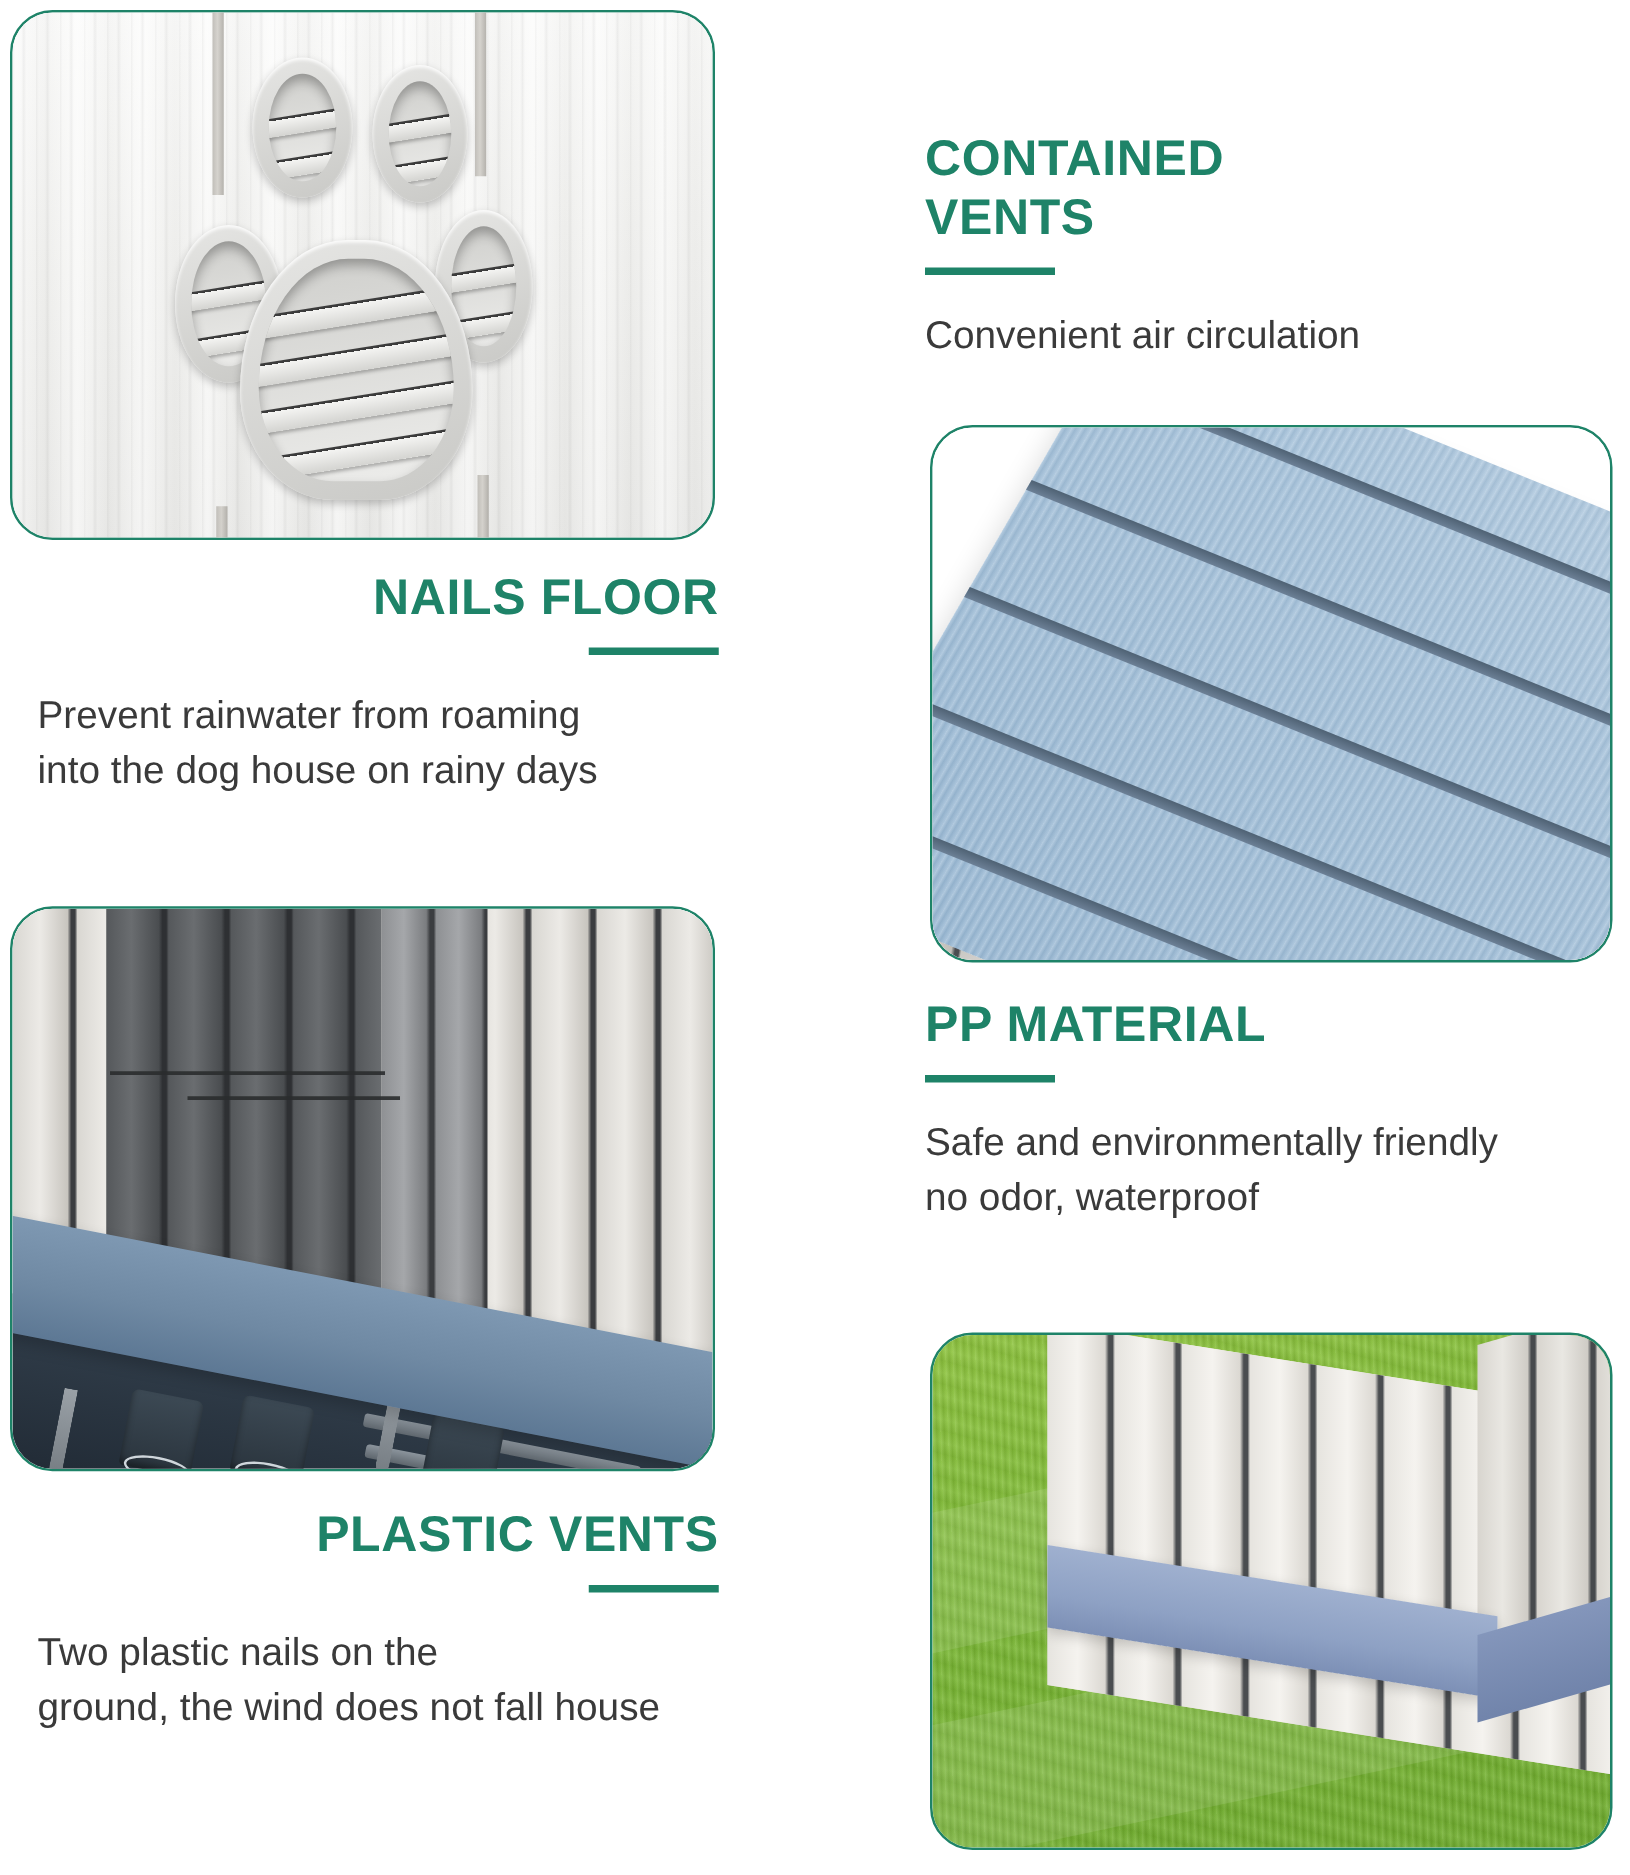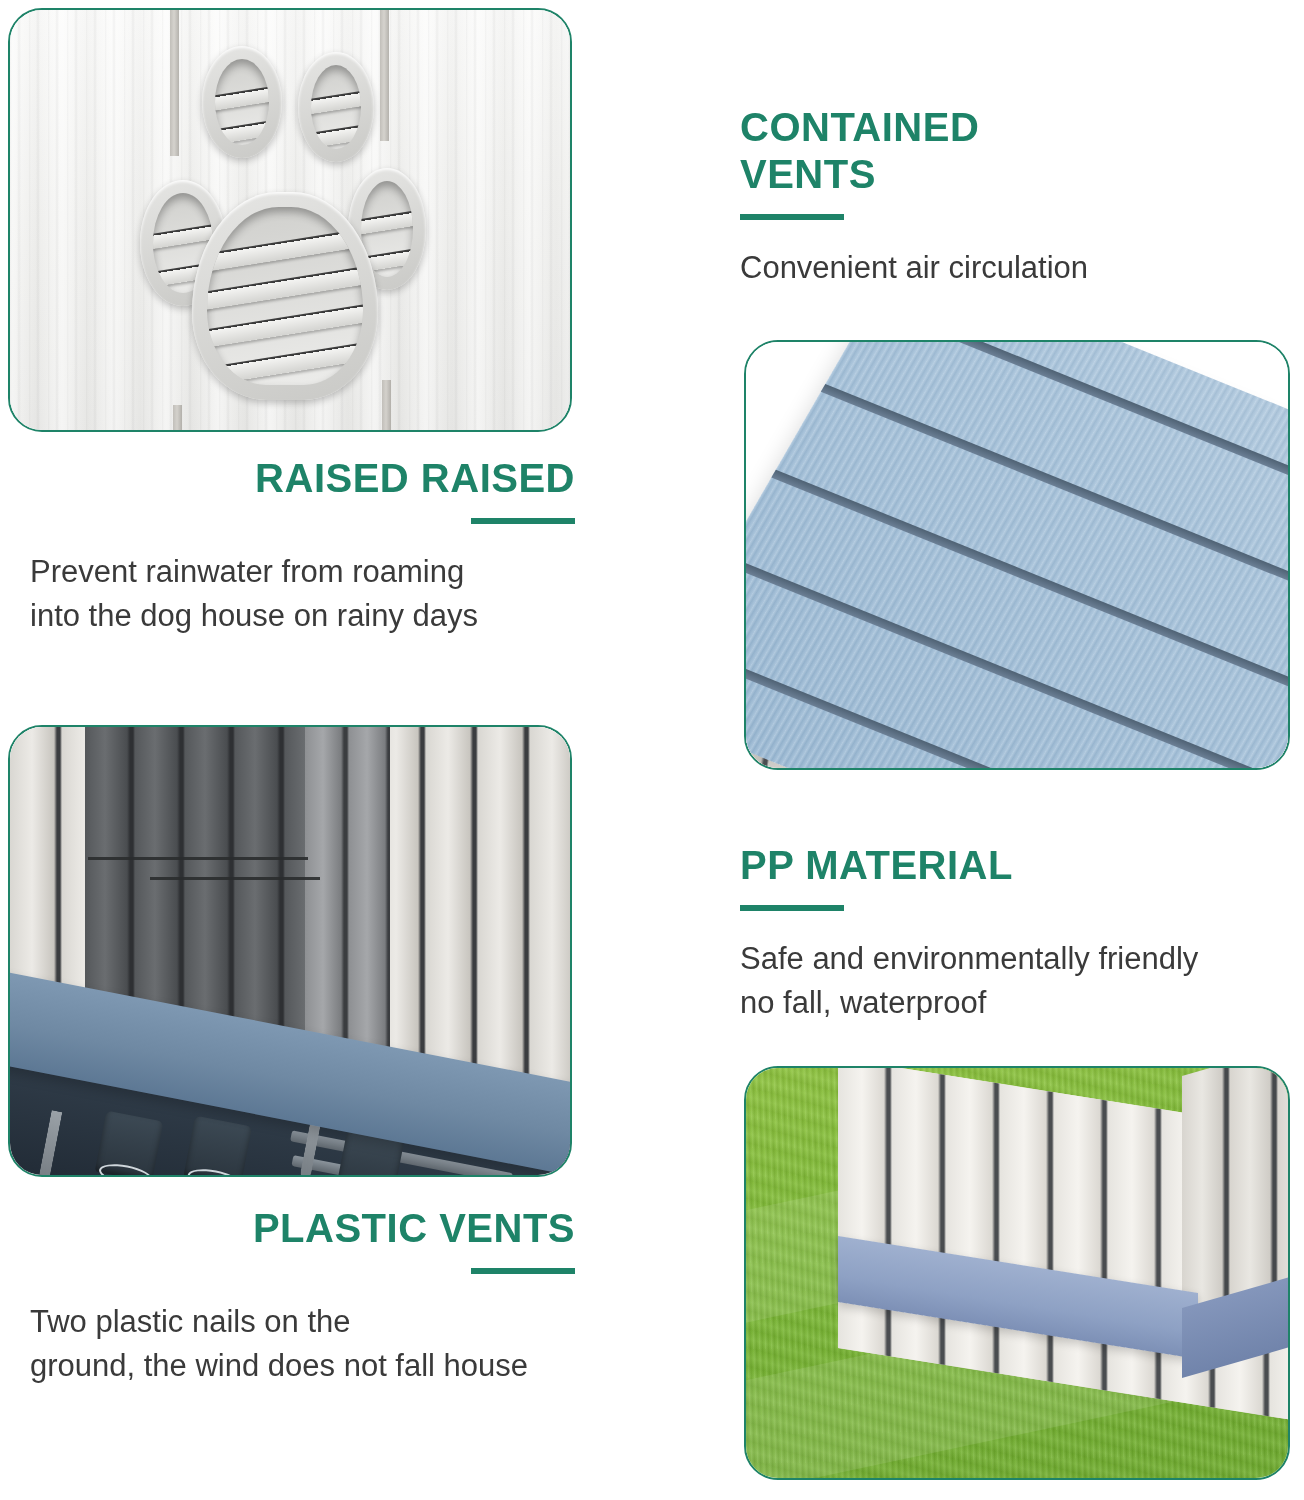--- a/index.html
+++ b/index.html
@@ -259,21 +259,21 @@
     left: 436px; top: 240px; width: 128px; height: 70px;
     background: linear-gradient(180deg,#8496bb 0%, #7184ab 100%);
     transform: skewY(-16deg);
     transform-origin: 0 0;
   }
 
   
   #tb-raised  { left: 30px;  top: 455px;  width: 545px; }
   #tb-vents   { left: 740px; top: 104px;  width: 530px; }
   #tb-nails   { left: 30px;  top: 1205px; width: 545px; }
-  #tb-pp      { left: 740px; top: 842px;  width: 545px; }
+  #tb-pp      { left: 740px; top: 797px;  width: 545px; }
 </style>
 </head>
 <body>
 
 <div class="page">
 
   <div class="panel" id="panel-paw">
     <div class="siding-white"></div>
     <div class="seam" id="seam-a"></div>
     <div class="seam" id="seam-b"></div>
@@ -308,21 +308,21 @@
       <div class="pad-inner">
         <div class="slat" style="top:34px"></div>
         <div class="slat" style="top:72px"></div>
         <div class="slat" style="top:110px"></div>
         <div class="slat" style="top:148px"></div>
       </div>
     </div>
   </div>
 
   <div class="textblock align-right" id="tb-raised">
-    <div class="heading">RAISED RAISED</div>
+    <div class="heading">NAILS FLOOR</div>
     <div class="rule"></div>
     <div class="body-text align-center">Prevent rainwater from roaming
 into the dog house on rainy days</div>
   </div>
 
   <div class="textblock align-left" id="tb-vents">
     <div class="heading">CONTAINED
 VENTS</div>
     <div class="rule"></div>
     <div class="body-text">Convenient air circulation</div>
@@ -362,21 +362,21 @@
         <div class="spike" style="left:352px; top:14px;"></div>
       </div>
       <div class="base-rim"></div>
     </div>
   </div>
 
   <div class="textblock align-left" id="tb-pp">
     <div class="heading">PP MATERIAL</div>
     <div class="rule"></div>
     <div class="body-text">Safe and environmentally friendly
-no fall, waterproof</div>
+no odor, waterproof</div>
   </div>
 
   <div class="textblock align-right" id="tb-nails">
     <div class="heading">PLASTIC VENTS</div>
     <div class="rule"></div>
     <div class="body-text align-center">Two plastic nails on the
 ground, the wind does not fall house</div>
   </div>
 
   <div class="panel" id="panel-grass">

